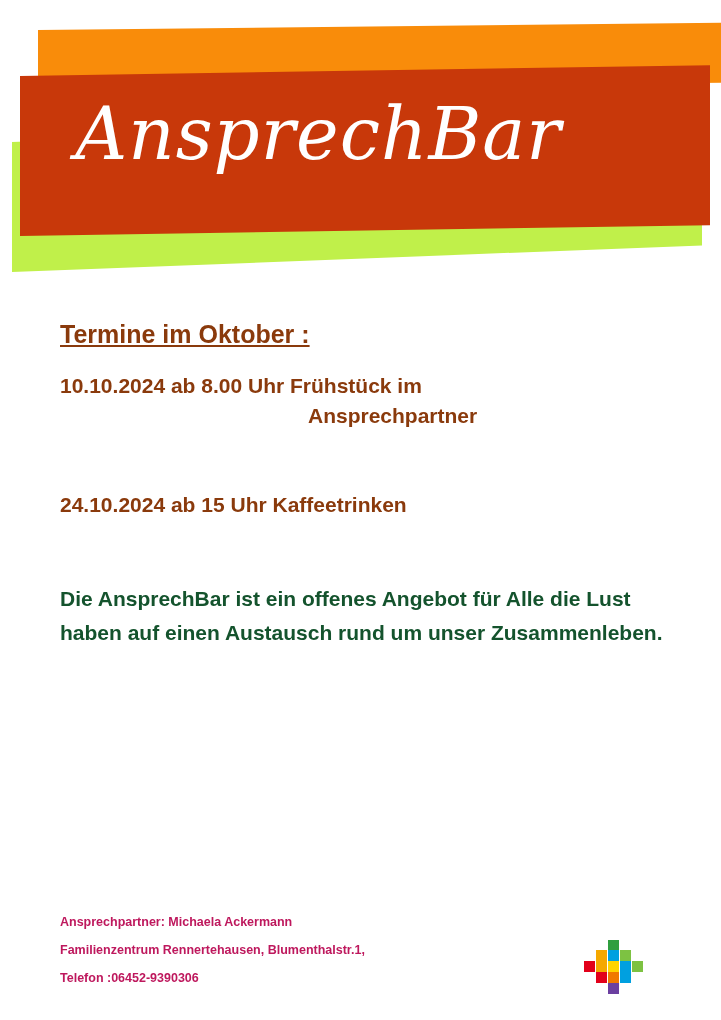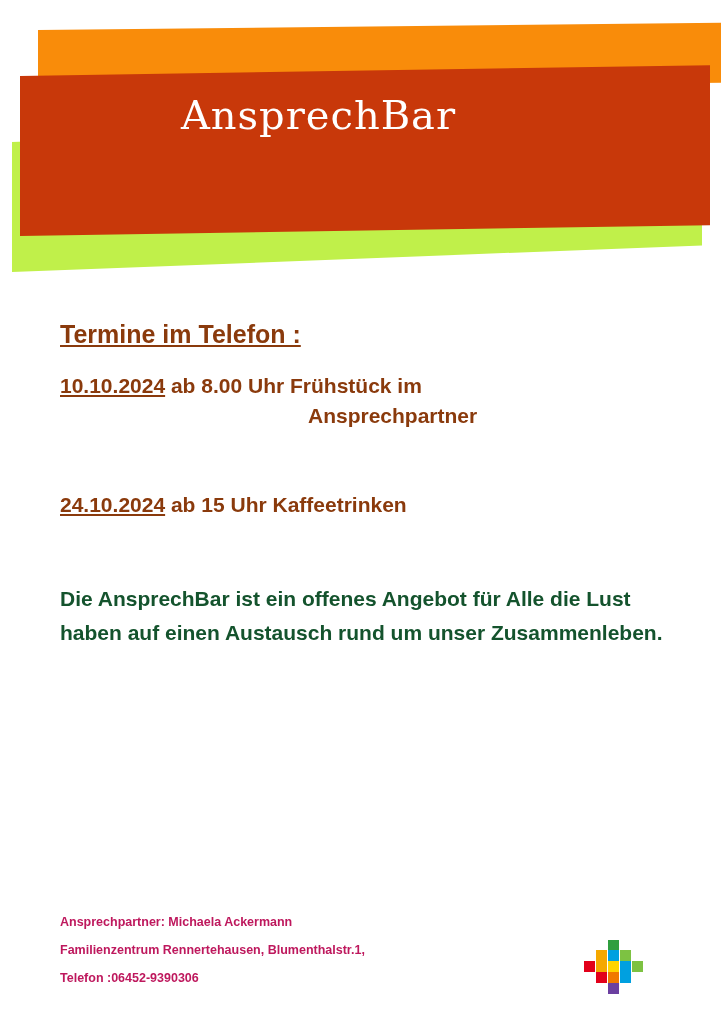--- a/index.html
+++ b/index.html
@@ -55,21 +55,22 @@
     transform-origin: left top;
   }
   .logo-text {
     position: absolute;
     left: 0;
     top: 92px;
     width: 637px;
     text-align: center;
     color: #ffffff;
     font-family: "DejaVu Serif", serif;
-    font-size: 40px;
+    font-style: italic;
+    font-size: 72px;
     letter-spacing: 1px;
     z-index: 5;
     white-space: nowrap;
   }
 
   
   .content {
     position: absolute;
     left: 60px;
     top: 320px;
@@ -89,21 +90,20 @@
     margin: 0 0 22px 0;
   }
   .date-block {
     font-size: 21px;
     font-weight: bold;
     color: #8a3a0c;
     line-height: 1.45;
     margin: 0 0 6px 0;
   }
   .date-block .date {
-    text-decoration: underline;
   }
   .indent-line {
     display: block;
     padding-left: 248px;
   }
   .spacer-1 { height: 52px; }
   .spacer-2 { height: 56px; }
 
   .paragraph {
     font-size: 21px;
@@ -146,21 +146,21 @@
 <div class="header-area">
   <div class="band-orange"></div>
   <div class="band-green"></div>
   <div class="band-red"></div>
   <div class="logo-text">AnsprechBar</div>
 </div>
 
 <div class="content">
 
 
-  <p class="dates-heading">Termine im Telefon :</p>
+  <p class="dates-heading">Termine im Oktober :</p>
 
   <p class="date-block">
     <span class="date">10.10.2024</span><span> ab 8.00   Uhr Frühstück im</span>
     <span class="indent-line">Ansprechpartner</span>
   </p>
 
   <div class="spacer-1"></div>
 
   <p class="date-block">
     <span class="date">24.10.2024</span><span> ab 15 Uhr Kaffeetrinken</span>

